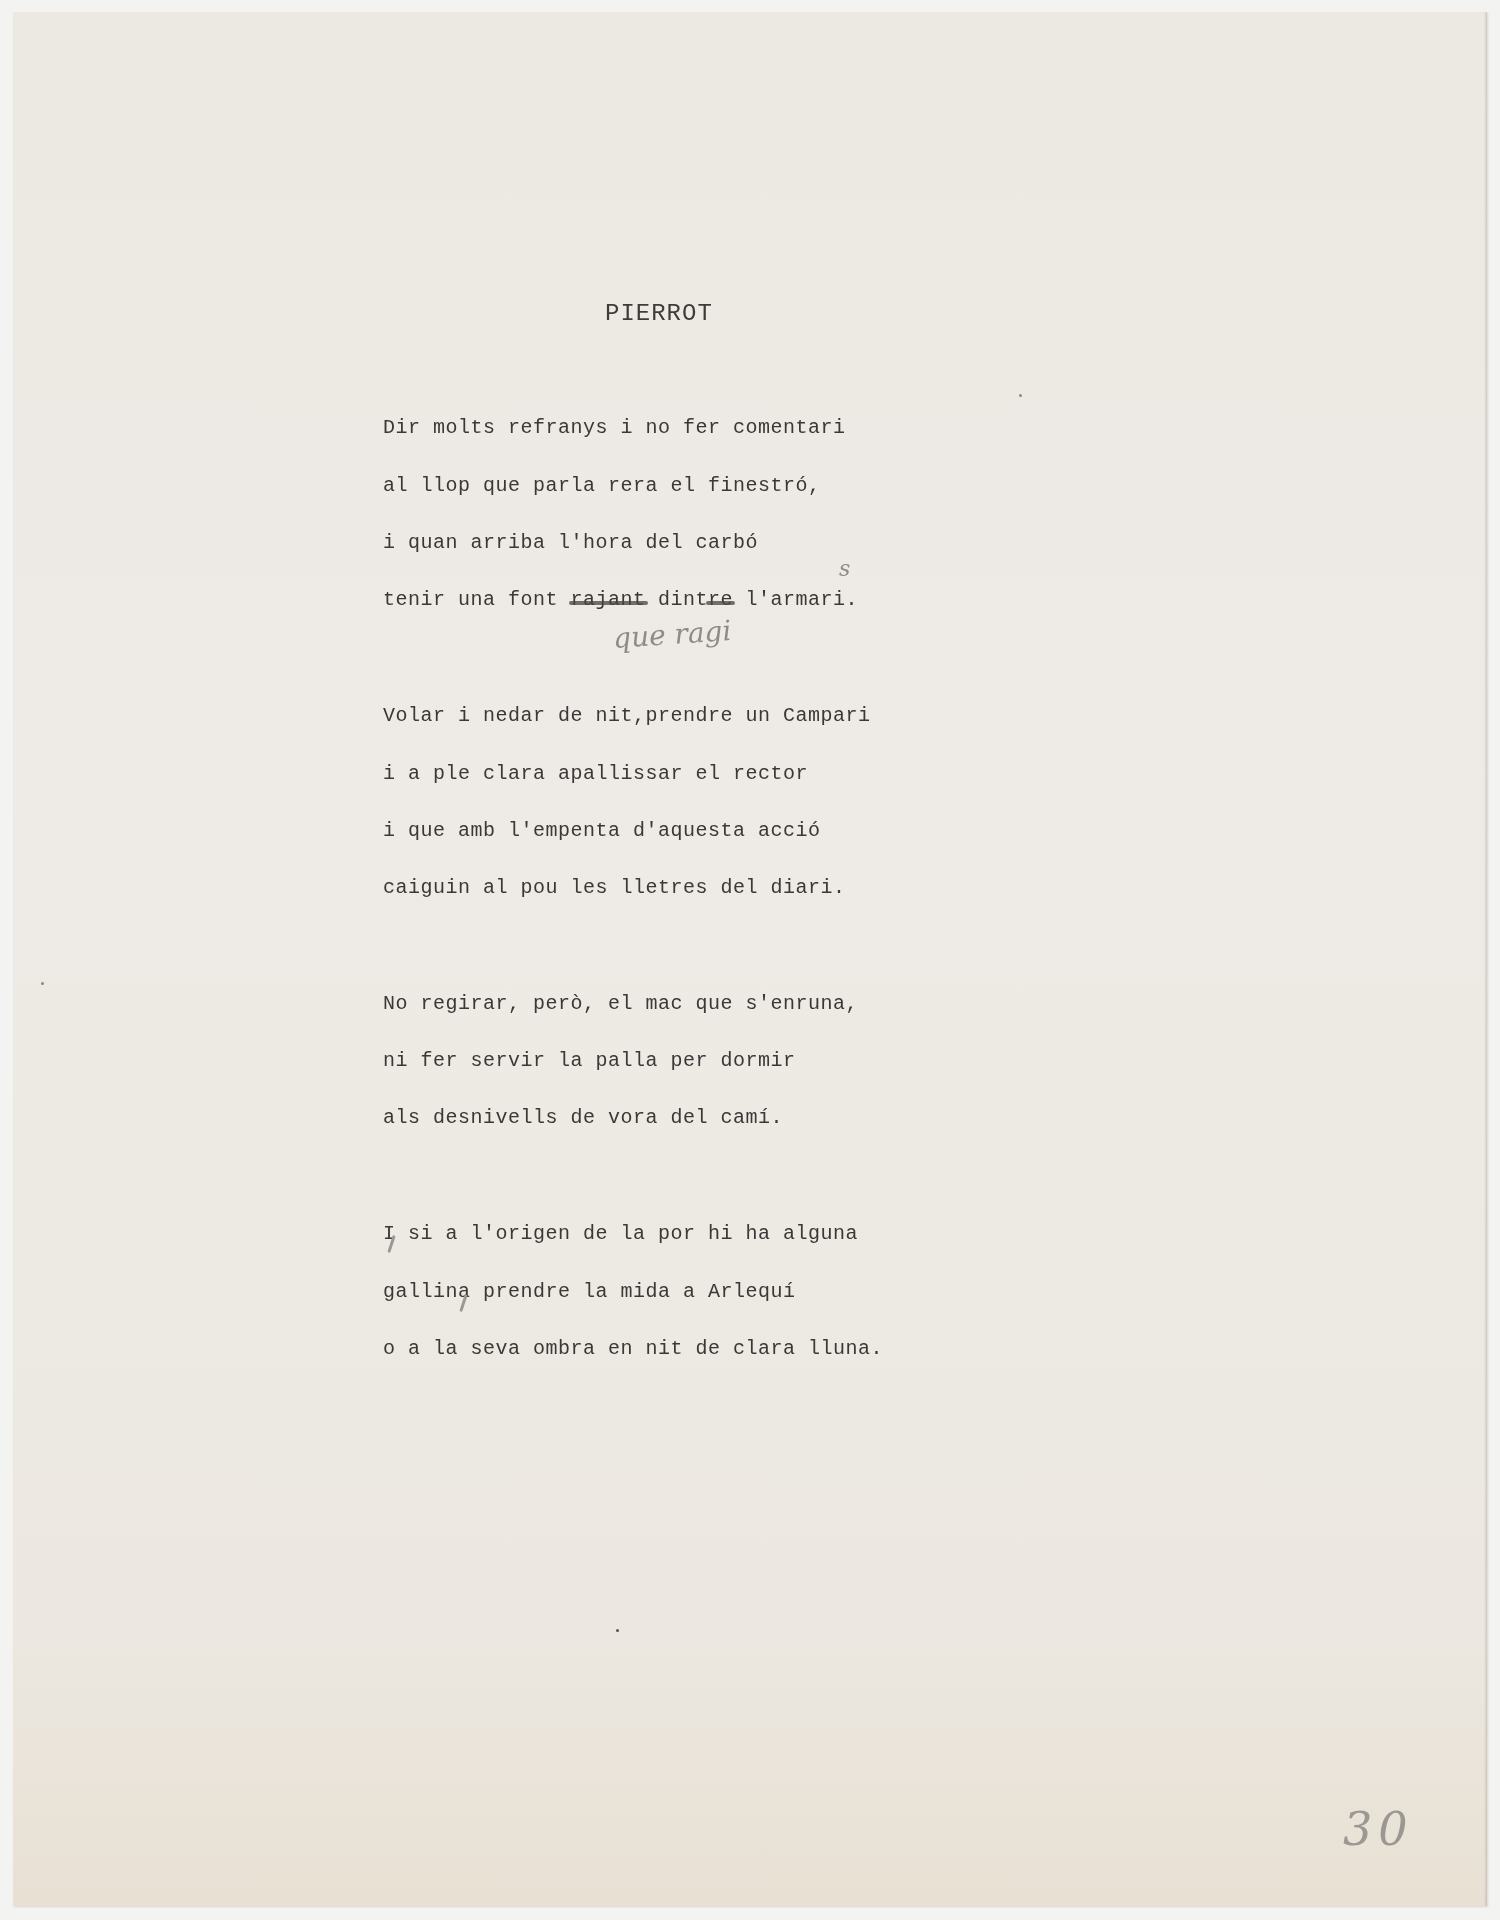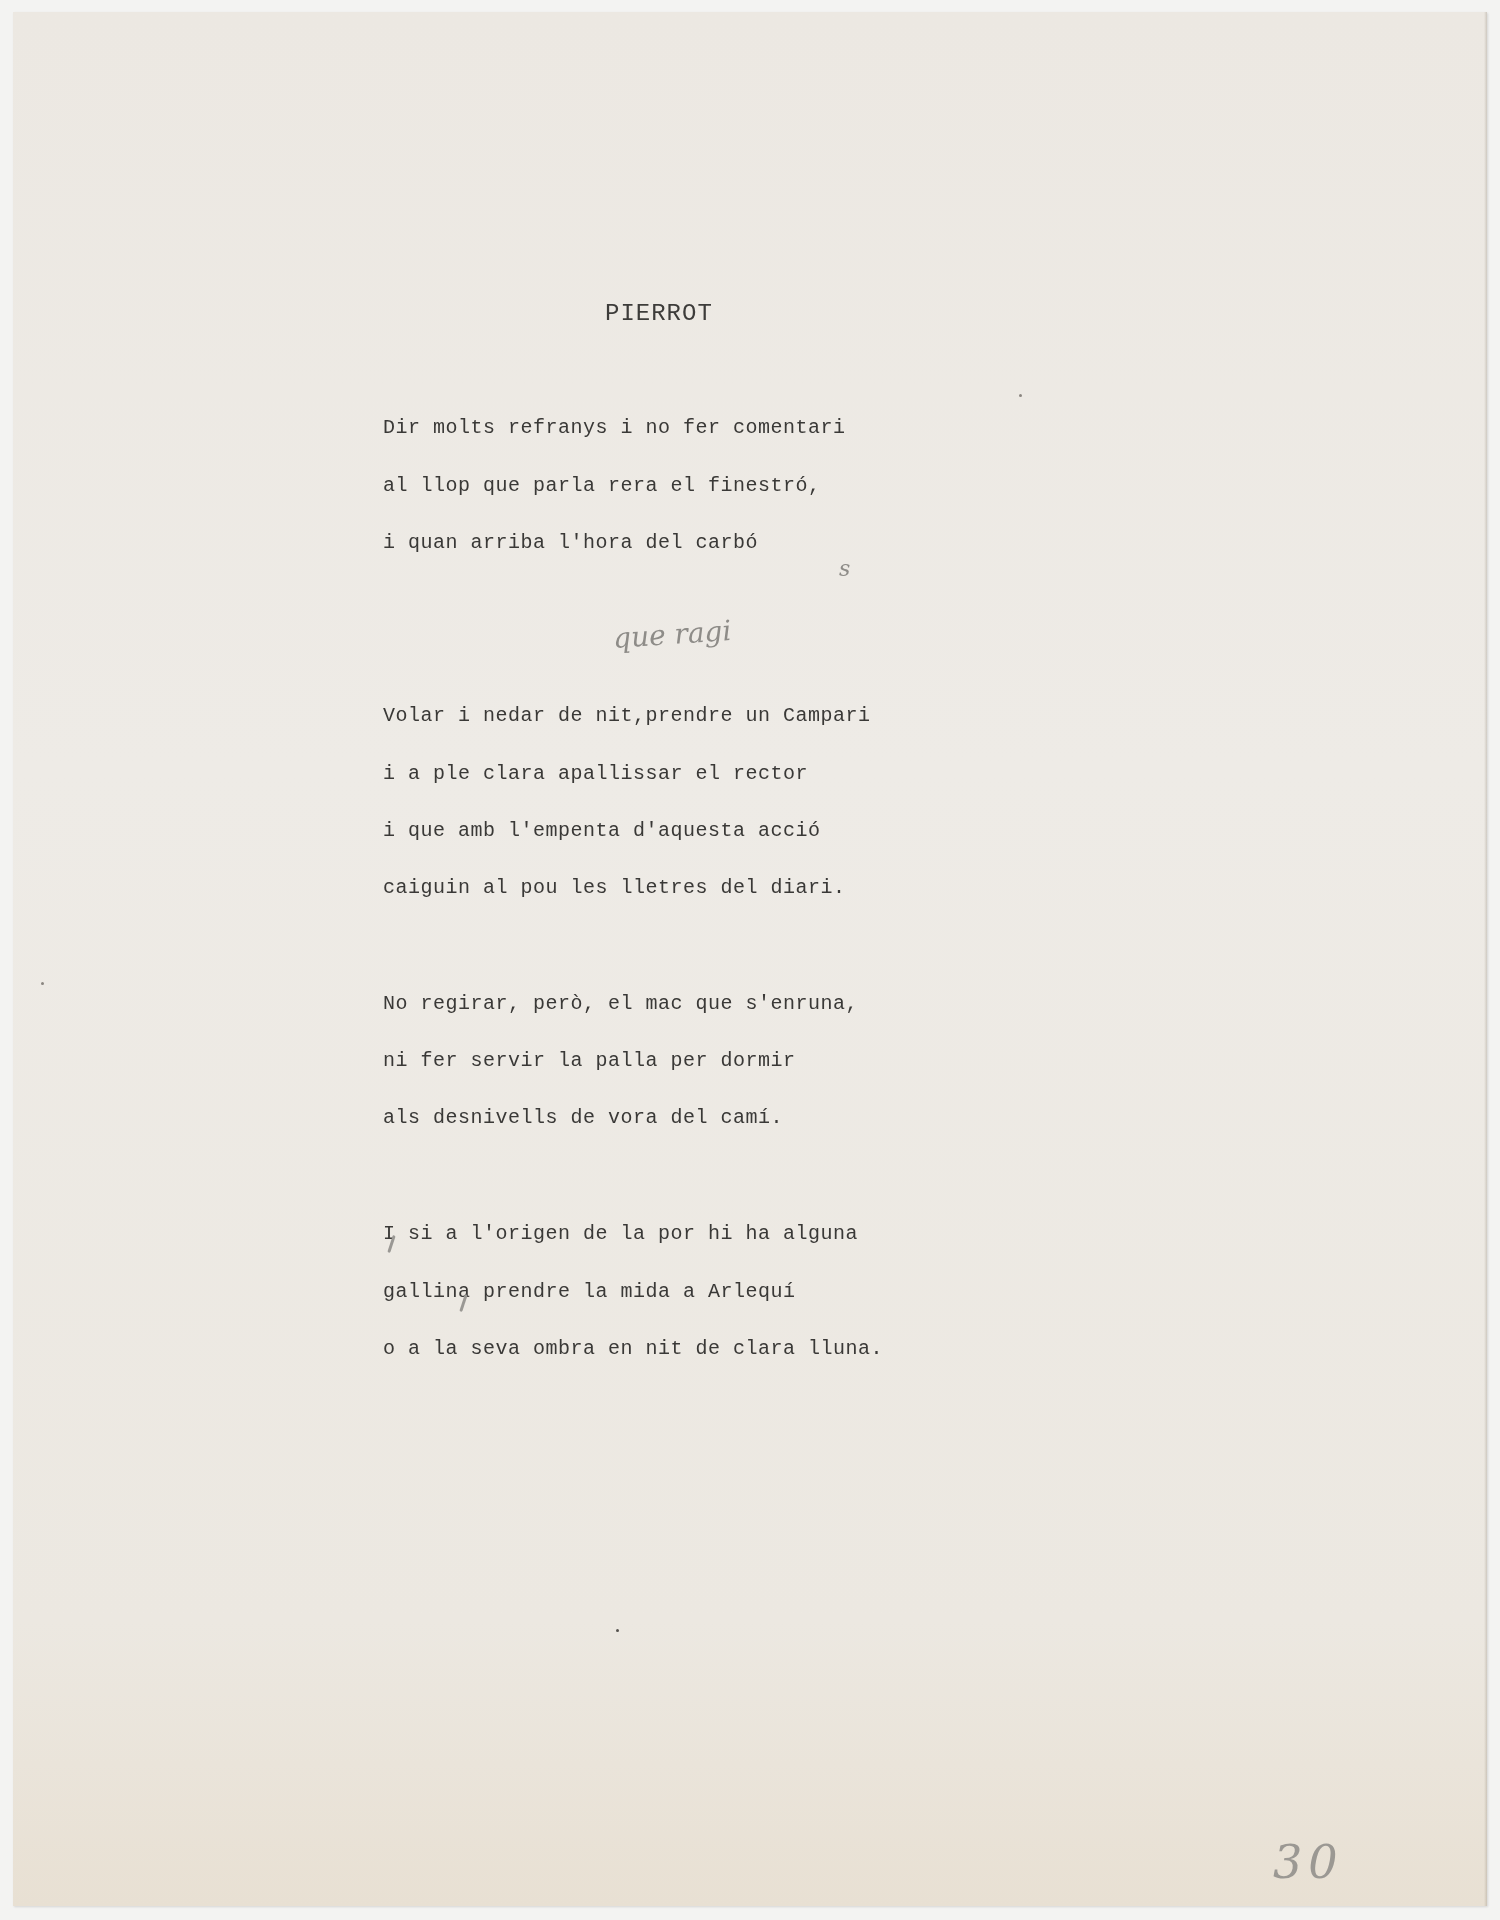--- a/index.html
+++ b/index.html
@@ -76,44 +76,44 @@
     }
     .comma-mark {
       position: absolute;
       width: 3px;
       height: 18px;
       background: #9a9894;
       transform: rotate(18deg);
       border-radius: 2px;
     }
     .page-number {
-      left: 1260px;
+      left: 1330px;
       top: 1790px;
       font-size: 46px;
       color: #9b9893;
       letter-spacing: 6px;
-      margin-top: 33px;
     }
     .speck {
       position: absolute;
       width: 3px; height: 3px;
       background: #55524e;
       border-radius: 50%;
     }
   </style>
 </head>
 <body>
 
 <div class="sheet">
 
   <div class="typed title">PIERROT</div>
 
   <div class="typed line" style="top:406px;">Dir molts refranys i no fer comentari</div>
   <div class="typed line" style="top:464px;text-align:right;">al llop que parla rera el finestró,</div>
   <div class="typed line" style="top:521px;">i quan arriba l'hora del carbó</div>
+  <div class="typed line" style="top:578px;"><span>tenir una font </span><span class="strike">rajant</span><span> dint</span><span class="strike">re</span><span> l'armari.</span></div>
 
   <div class="pencil insert-s">s</div>
   <div class="pencil insert-que-ragi">que ragi</div>
 
   <div class="typed line" style="top:694px;">Volar i nedar de nit,prendre un Campari</div>
   <div class="typed line" style="top:752px;">i a ple clara apallissar el rector</div>
   <div class="typed line" style="top:809px;">i que amb l'empenta d'aquesta acció</div>
   <div class="typed line" style="top:866px;">caiguin al pou les lletres del diari.</div>
 
   <div class="typed line" style="top:982px;">No regirar, però, el mac que s'enruna,</div>

